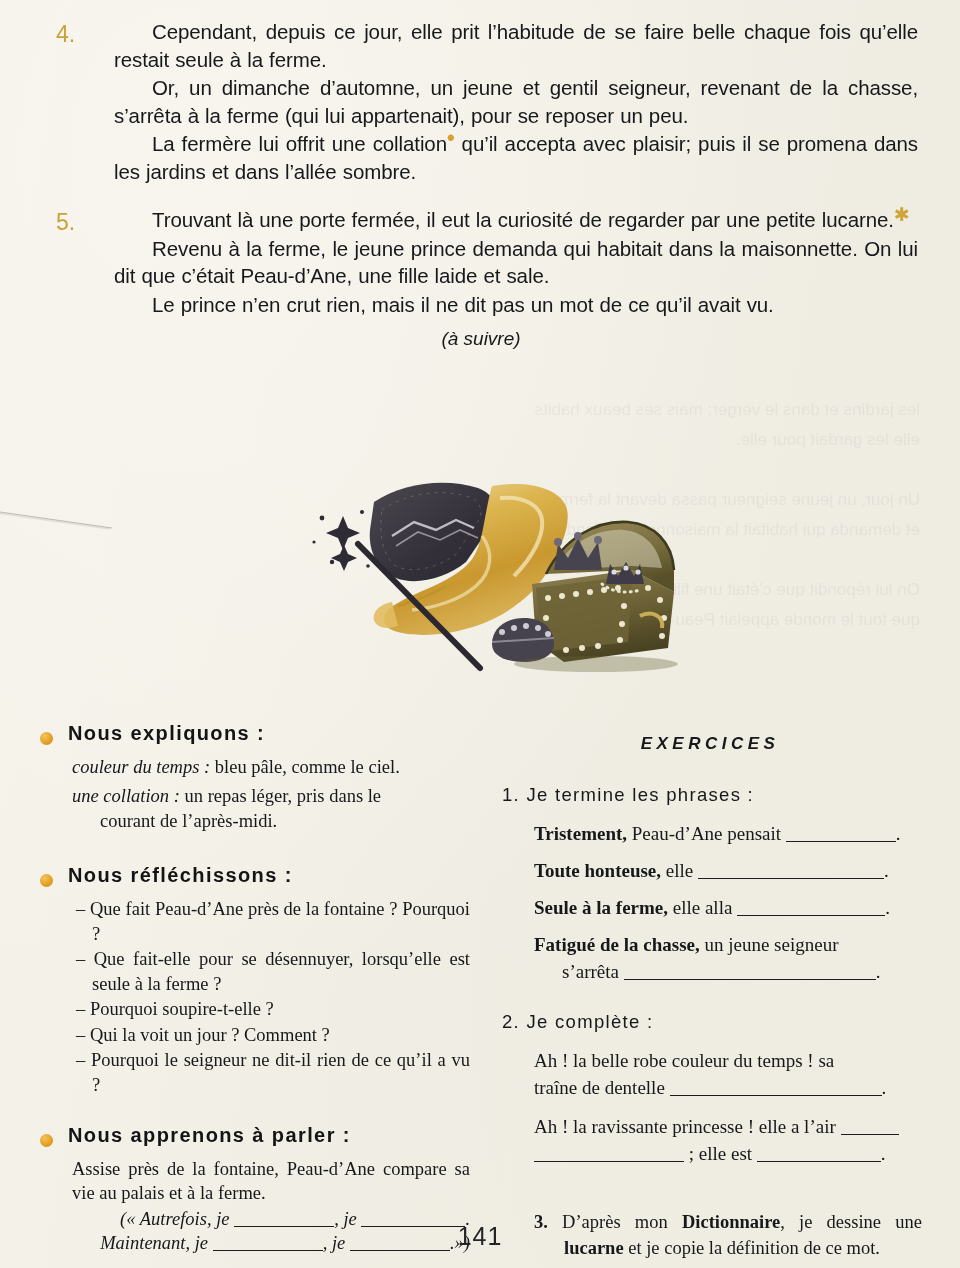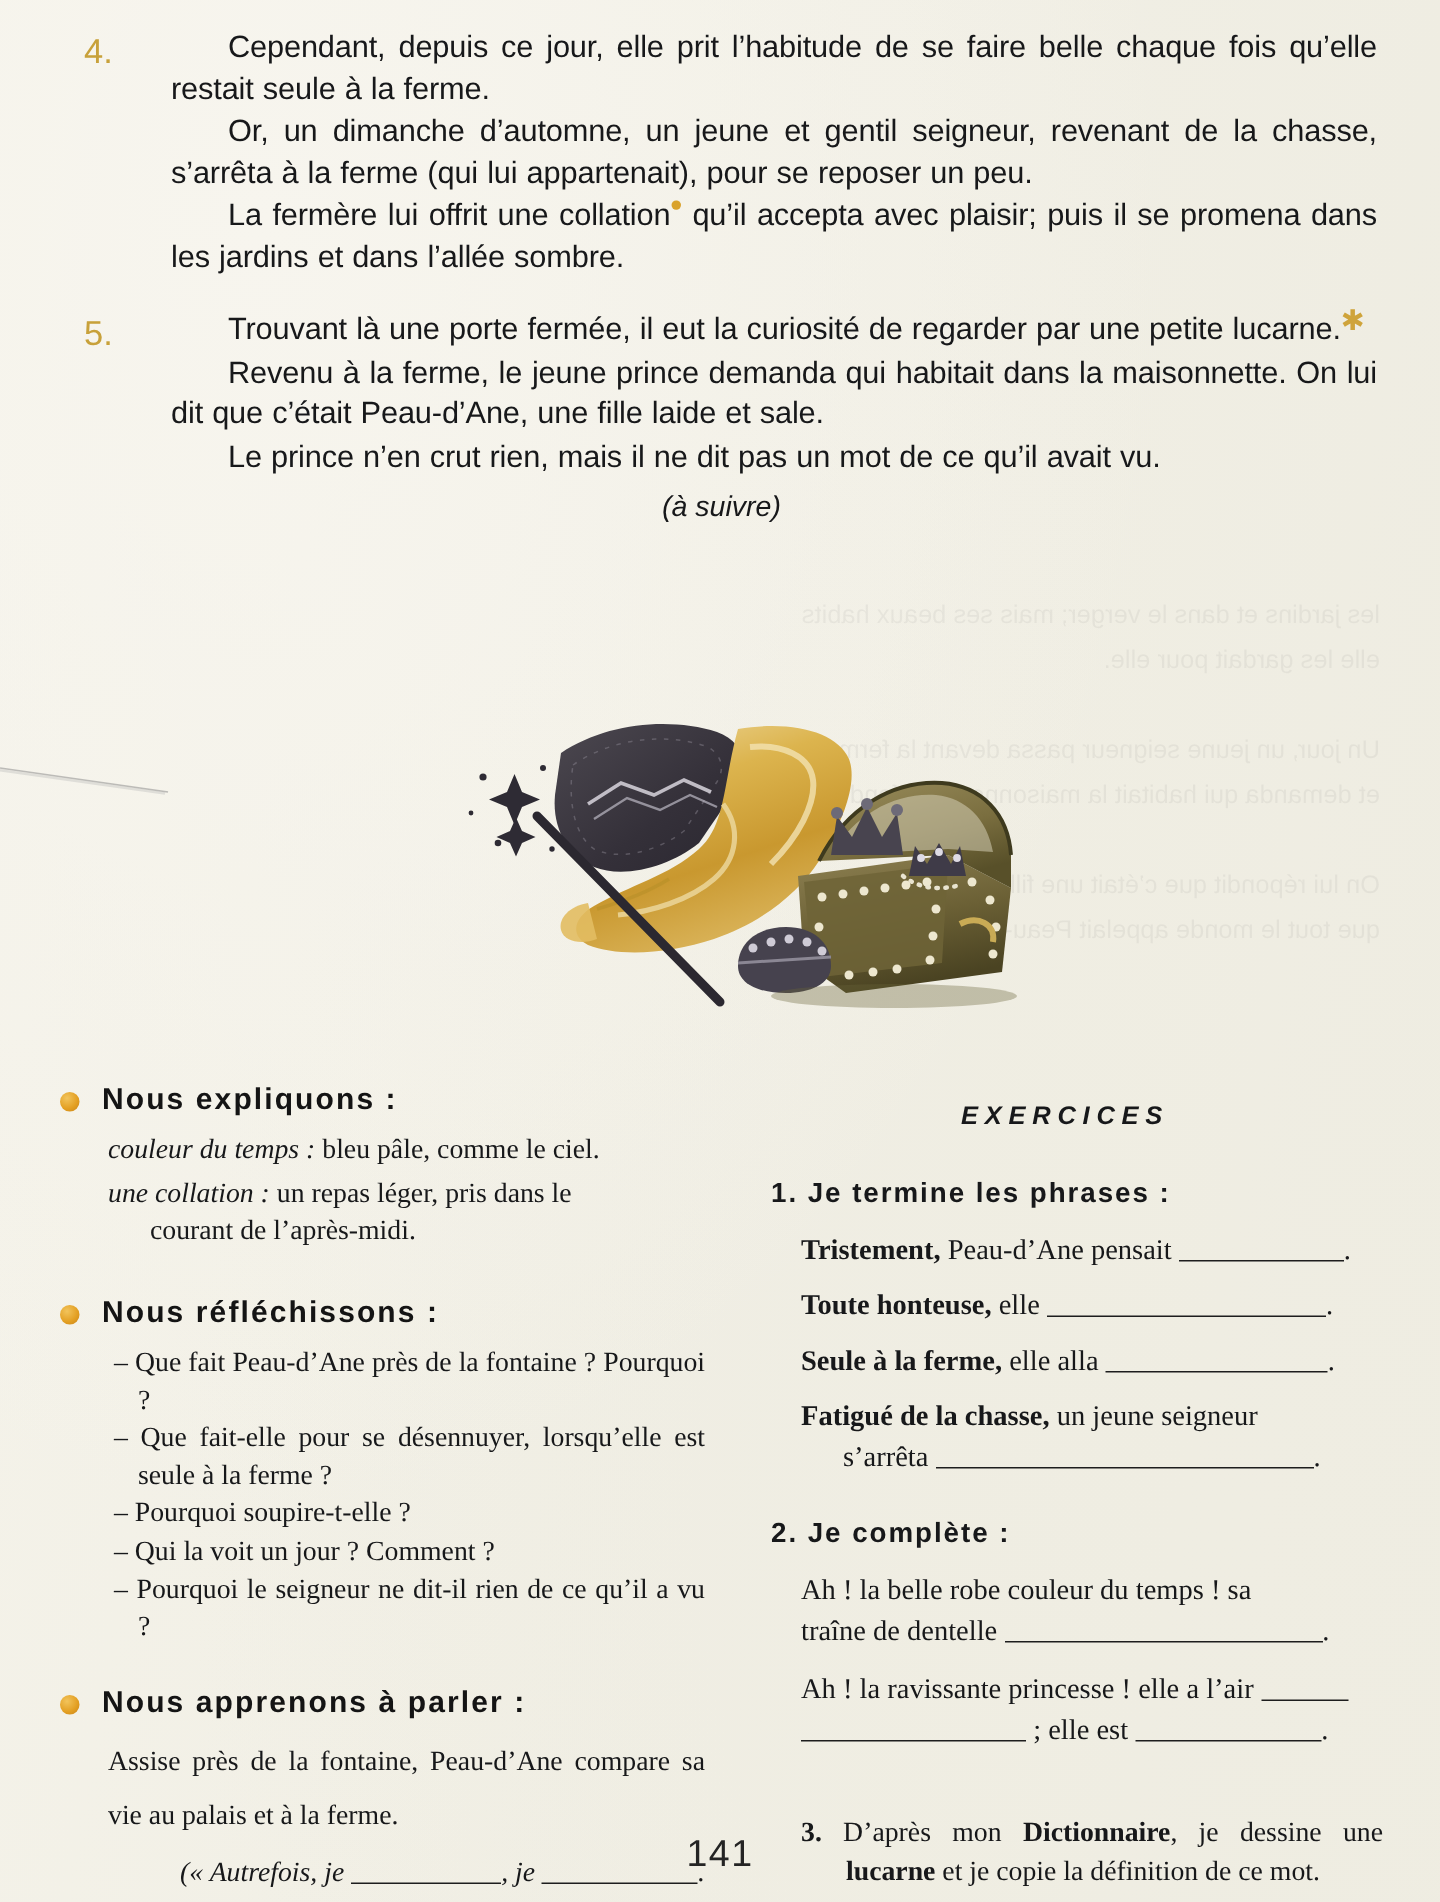--- a/index.html
+++ b/index.html
@@ -80,21 +80,21 @@
   }
 
   
   .cols{
     position:absolute;left:0;top:722px;width:960px;
   }
   .colL{position:absolute;left:40px;top:0;width:430px;}
   .colR{position:absolute;left:498px;top:0;width:424px;}
 
   .head{
-    display:flex;align-items:center;
+    display:flex;align-items:flex-end;
     margin:0 0 10px 0;
   }
   .bullet{
     width:13px;height:13px;border-radius:50%;
     background:radial-gradient(circle at 36% 32%,#f2c45c 0%,#e39f22 58%,#c7831a 100%);
     flex:0 0 13px;margin-right:15px;margin-top:2px;
   }
   .head-txt{
     font-size:20px;font-weight:700;
     letter-spacing:1.4px;
@@ -112,43 +112,43 @@
   .qlist{margin:0;padding:0 0 0 36px;list-style:none;}
   .qlist li{
     font-family:"Liberation Serif", serif;
     font-size:18.5px;line-height:24.5px;
     margin-bottom:1px;
     text-indent:-16px;padding-left:16px;
     text-align:justify;
   }
   .parler{
     font-family:"Liberation Serif", serif;
-    font-size:18.5px;line-height:36px;
+    font-size:18.5px;line-height:24px;
     padding-left:32px;text-align:justify;
     margin:0;
   }
   .parler .it{font-style:italic;display:block;text-align:right;padding-left:0;}
   .blank{
     display:inline-block;
     border-bottom:1.7px solid #1d1d1d;
     vertical-align:-2px;
   }
 
   
   .ex-title{
     text-align:center;
     font-size:17px;font-weight:700;
     letter-spacing:4.5px;
     margin:12px 0 30px 0;
     font-style:italic;
   }
   .ex-head{
-    font-size:18.5px;font-weight:700;
+    font-size:18.5px;font-weight:400;
     letter-spacing:1.3px;
-    margin:0 0 14px 16px;
+    margin:0 0 14px 4px;
   }
   .ex-body{
     font-family:"Liberation Serif", serif;
     font-size:19px;line-height:27px;
     padding-left:36px;
     margin:0 0 10px 0;
     text-align:justify;
   }
   .ex-body b{font-weight:700;}
   .ex-ind{display:block;padding-left:28px;}

